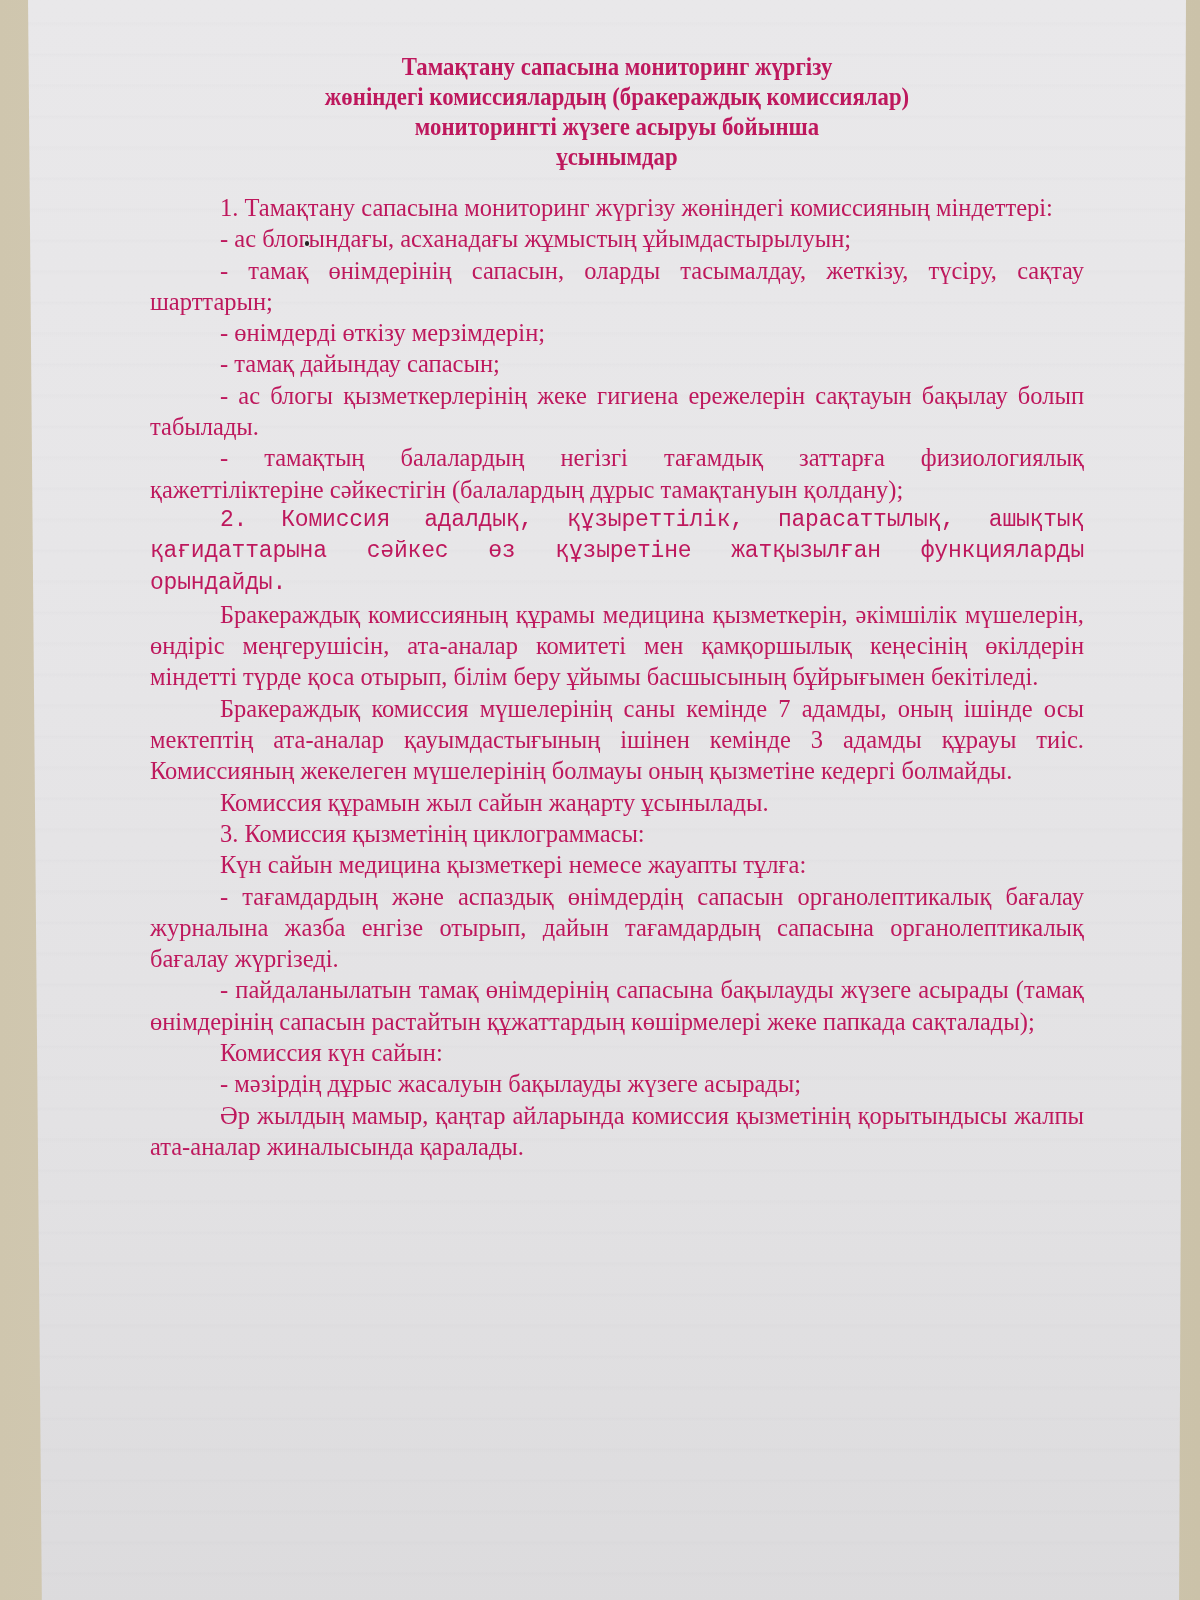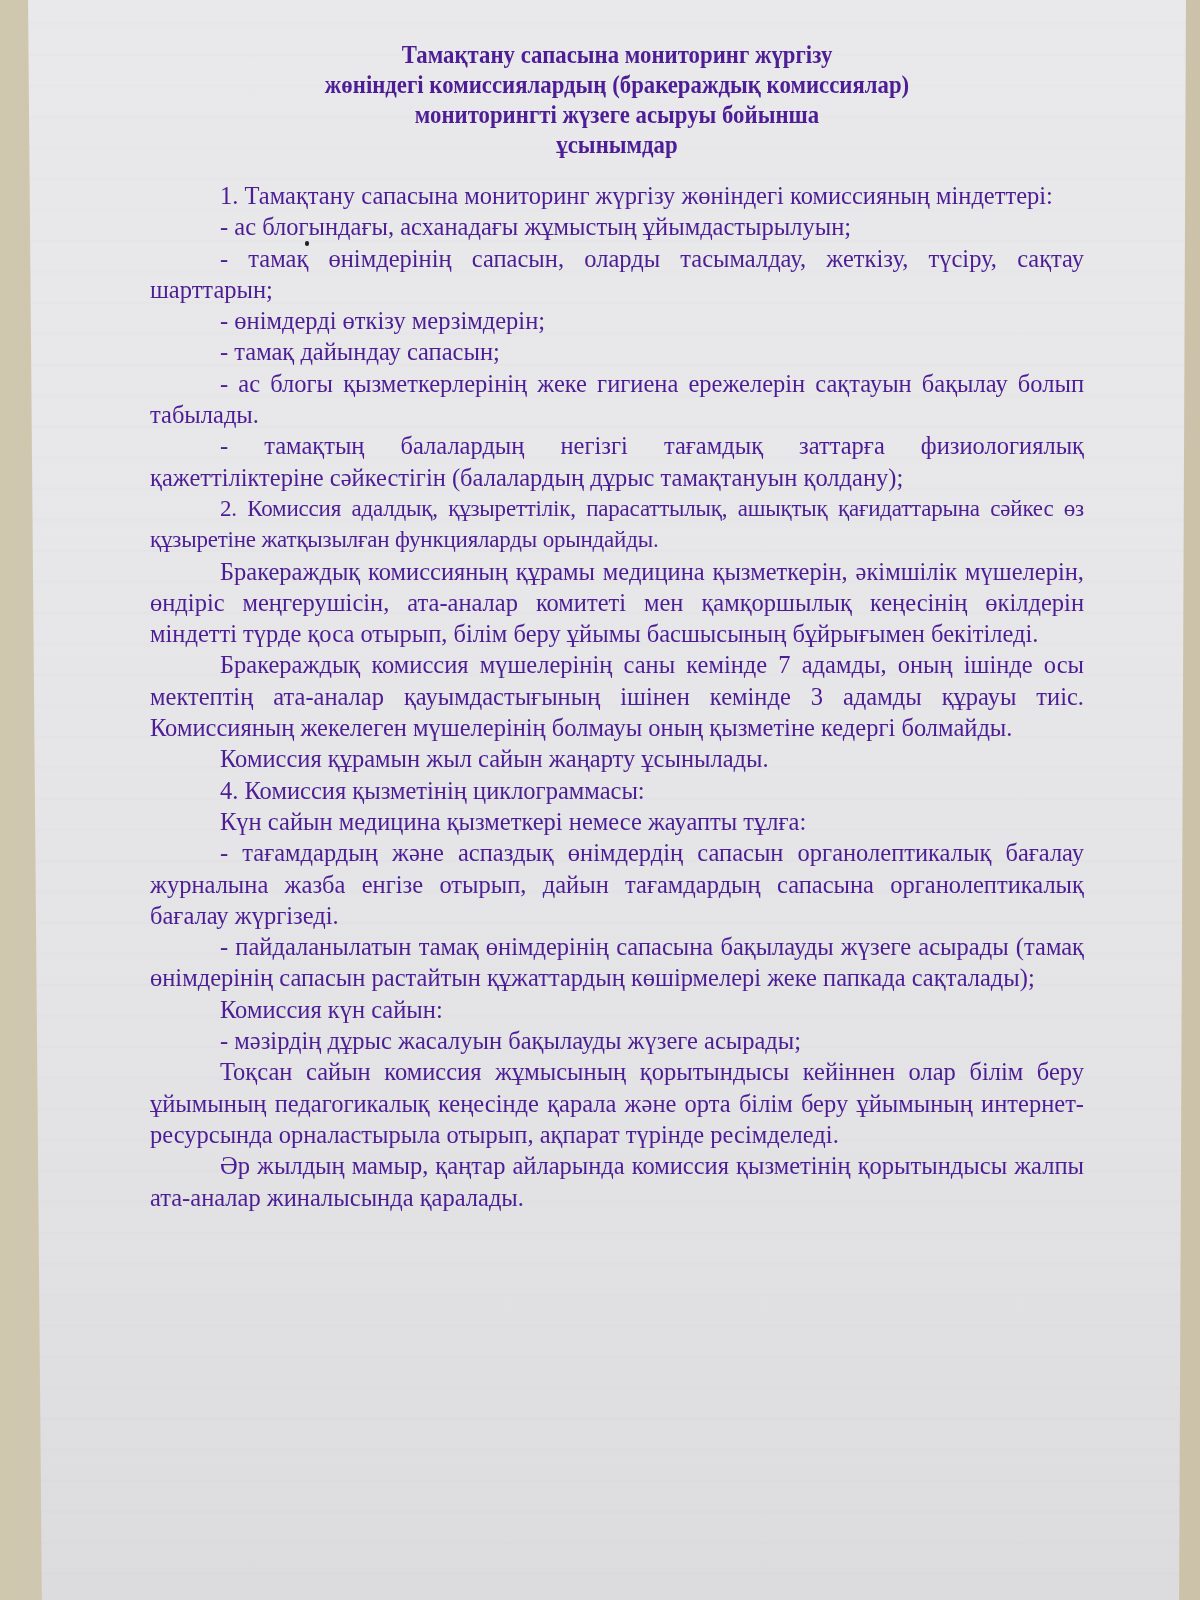--- a/index.html
+++ b/index.html
@@ -26,43 +26,43 @@
   .ghost {
     position: absolute;
     left: 0; top: 0; right: 0; bottom: 0;
     background:
       repeating-linear-gradient(180deg, rgba(0,0,0,0) 0px, rgba(0,0,0,0) 26px, rgba(120,120,130,0.025) 27px, rgba(0,0,0,0) 31px);
     pointer-events: none;
   }
   .content {
     position: absolute;
     left: 150px;
-    top: 40px;
+    top: 52px;
     width: 934px;
-    color: #4c1d95;
+    color: #be185d;
     font-family: "Liberation Serif", "DejaVu Serif", serif;
     font-size: 24.5px;
     line-height: 31.3px;
   }
   .title {
     text-align: center;
     font-weight: bold;
     font-size: 24.5px;
     line-height: 30px;
     margin: 0 0 20px 0;
     transform: scaleX(0.93);
   }
   .title div { white-space: nowrap; }
   .p {
     text-align: justify;
     text-indent: 70px;
     margin: 0;
   }
   .p.sans {
-    font-family: Liberation Serif, serif;
+    font-family: Liberation Mono, monospace;
     font-size: 23px;
     line-height: 31.3px;
     letter-spacing: -0.2px;
   }
   .dot-mark {
     position: absolute;
     left: 305px;
     top: 241px;
     width: 4px;
     height: 5px;
@@ -91,21 +91,20 @@
   <p class="p">- ас блогындағы, асханадағы жұмыстың ұйымдастырылуын;</p>
   <p class="p">- тамақ өнімдерінің сапасын, оларды тасымалдау, жеткізу, түсіру, сақтау шарттарын;</p>
   <p class="p">- өнімдерді өткізу мерзімдерін;</p>
   <p class="p">- тамақ дайындау сапасын;</p>
   <p class="p">- ас блогы қызметкерлерінің жеке гигиена ережелерін сақтауын бақылау болып табылады.</p>
   <p class="p">- тамақтың балалардың негізгі тағамдық заттарға физиологиялық қажеттіліктеріне сәйкестігін (балалардың дұрыс тамақтануын қолдану);</p>
   <p class="p sans">2. Комиссия адалдық, құзыреттілік, парасаттылық, ашықтық қағидаттарына сәйкес өз құзыретіне жатқызылған функцияларды орындайды.</p>
   <p class="p">Бракераждық комиссияның құрамы медицина қызметкерін, әкімшілік мүшелерін, өндіріс меңгерушісін, ата-аналар комитеті мен қамқоршылық кеңесінің өкілдерін міндетті түрде қоса отырып, білім беру ұйымы басшысының бұйрығымен бекітіледі.</p>
   <p class="p">Бракераждық комиссия мүшелерінің саны кемінде 7 адамды, оның ішінде осы мектептің ата-аналар қауымдастығының ішінен кемінде 3 адамды құрауы тиіс. Комиссияның жекелеген мүшелерінің болмауы оның қызметіне кедергі болмайды.</p>
   <p class="p">Комиссия құрамын жыл сайын жаңарту ұсынылады.</p>
-  <p class="p">4.  Комиссия қызметінің циклограммасы:</p>
+  <p class="p">3.  Комиссия қызметінің циклограммасы:</p>
   <p class="p">Күн сайын медицина қызметкері немесе жауапты тұлға:</p>
   <p class="p">- тағамдардың және аспаздық өнімдердің сапасын органолептикалық бағалау журналына жазба енгізе отырып, дайын тағамдардың сапасына органолептикалық бағалау жүргізеді.</p>
   <p class="p">-  пайдаланылатын тамақ өнімдерінің сапасына бақылауды жүзеге асырады (тамақ өнімдерінің сапасын растайтын құжаттардың көшірмелері жеке папкада сақталады);</p>
   <p class="p">Комиссия күн сайын:</p>
   <p class="p">- мәзірдің дұрыс жасалуын бақылауды жүзеге асырады;</p>
-  <p class="p">Тоқсан сайын комиссия жұмысының қорытындысы кейіннен олар білім беру ұйымының педагогикалық кеңесінде қарала және орта білім беру ұйымының интернет-ресурсында орналастырыла отырып, ақпарат түрінде ресімделеді.</p>
   <p class="p">Әр жылдың мамыр, қаңтар айларында комиссия қызметінің қорытындысы жалпы ата-аналар жиналысында қаралады.</p>
 </div>
 
 </body></html>

